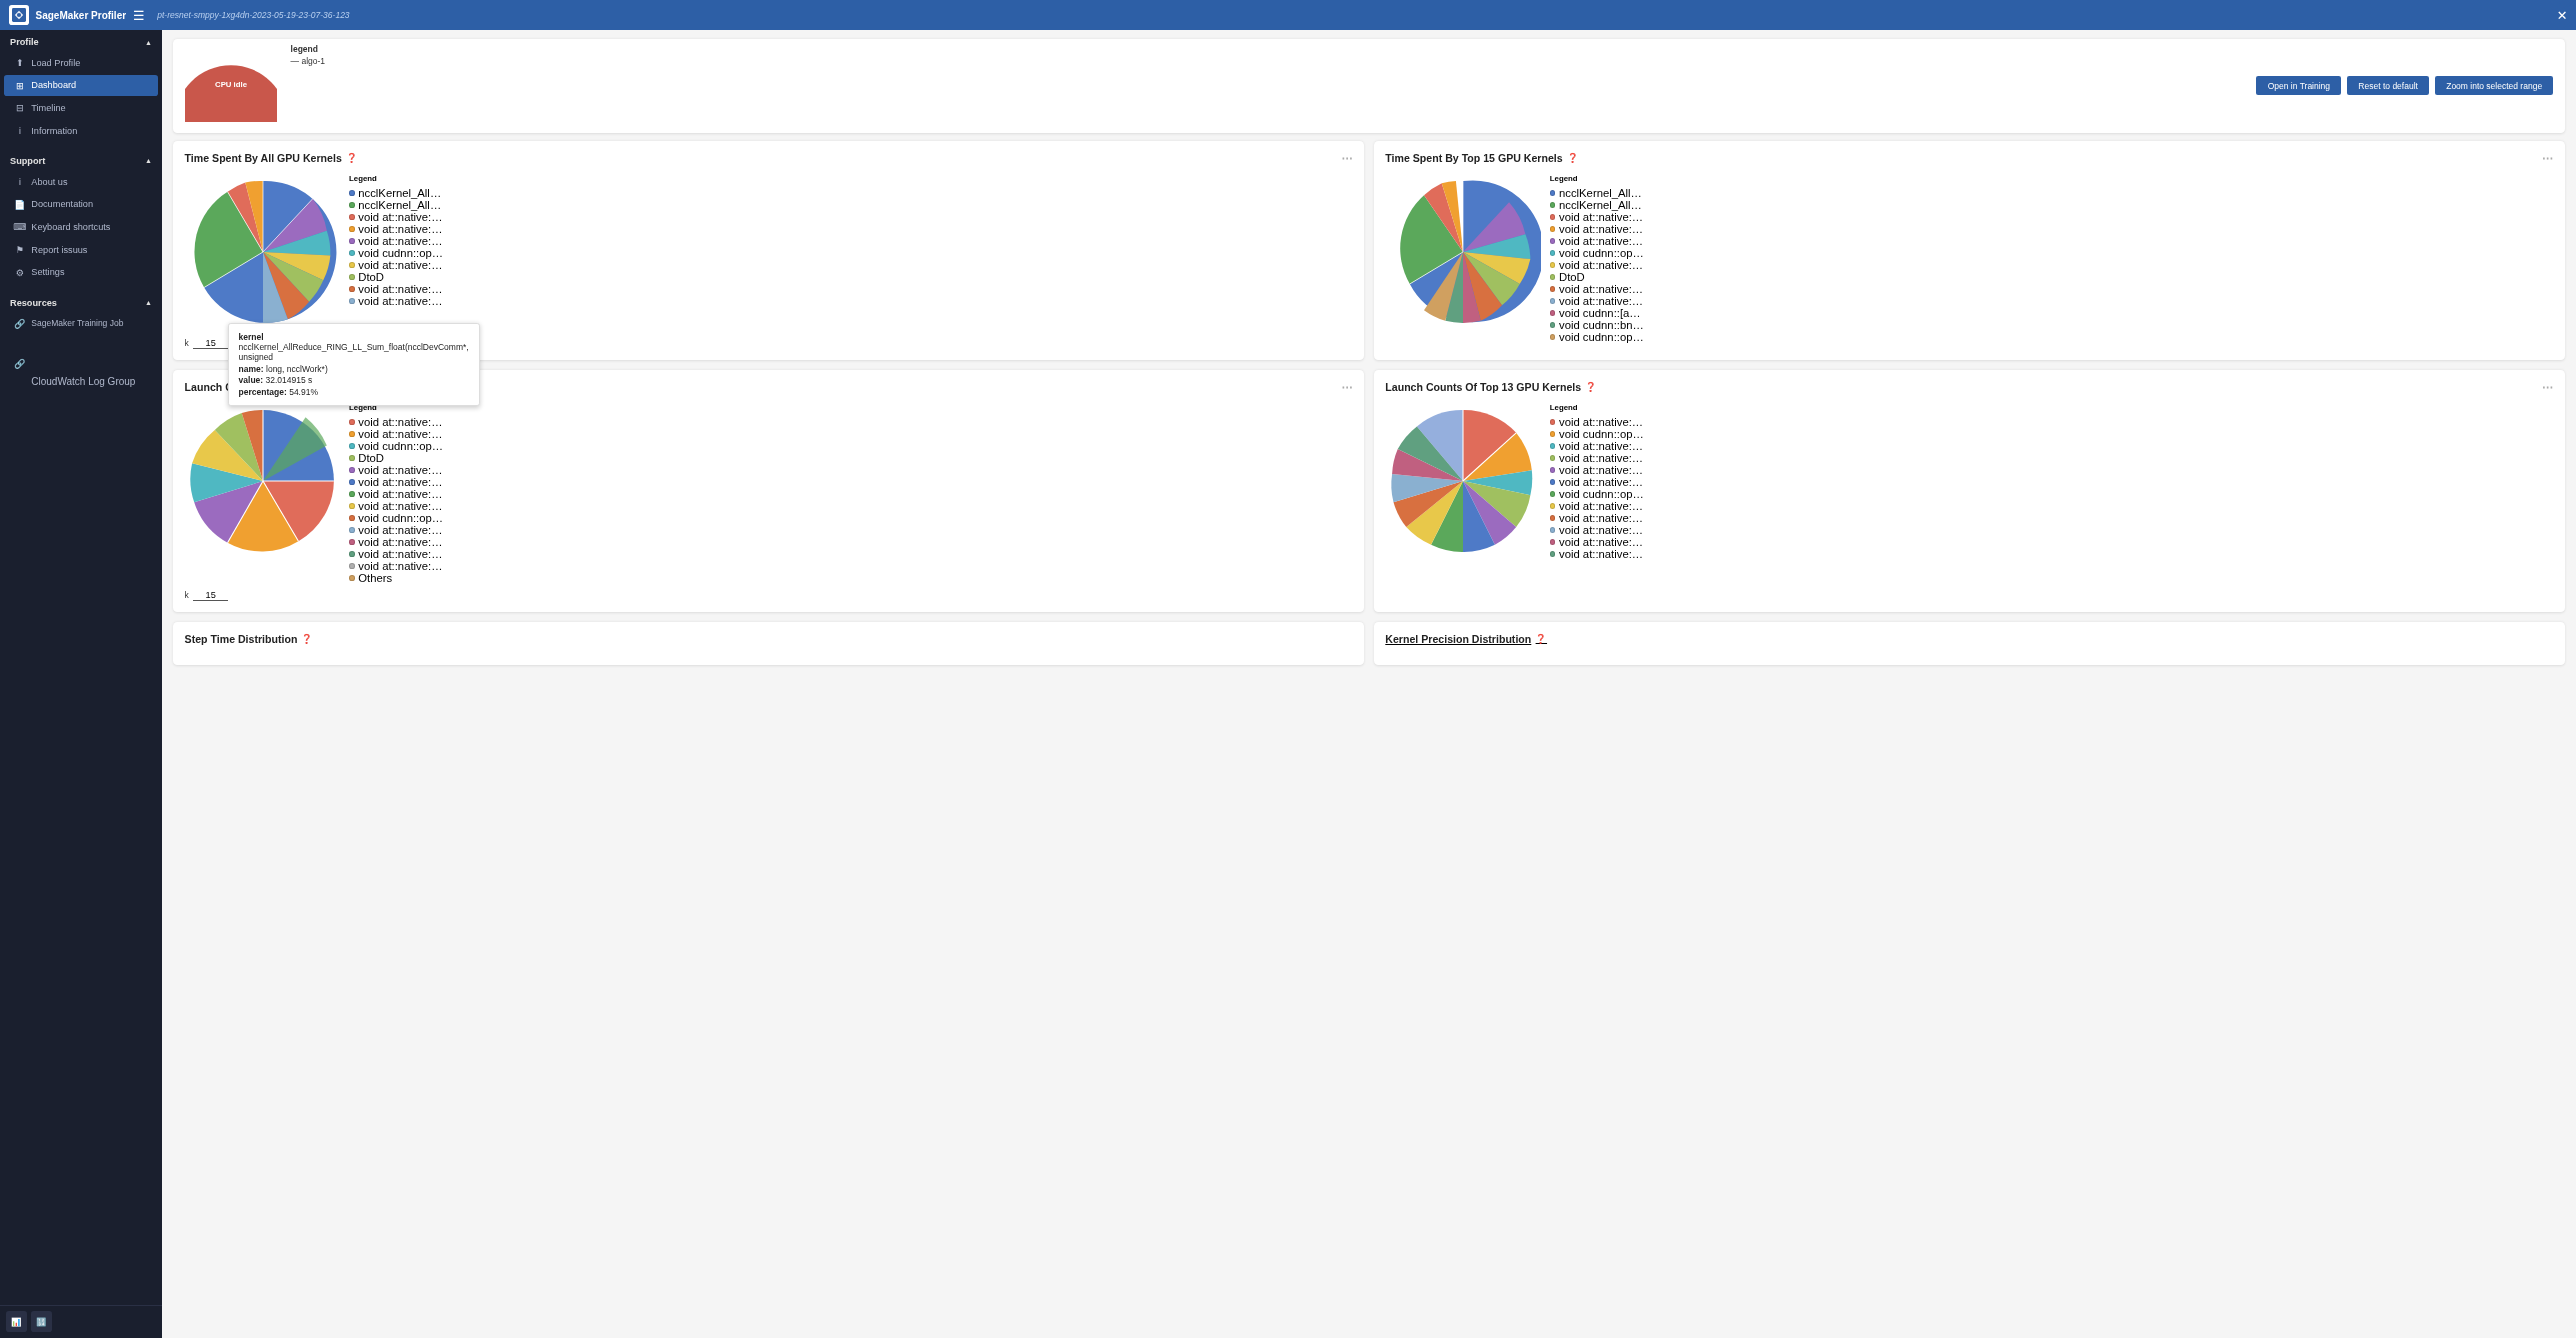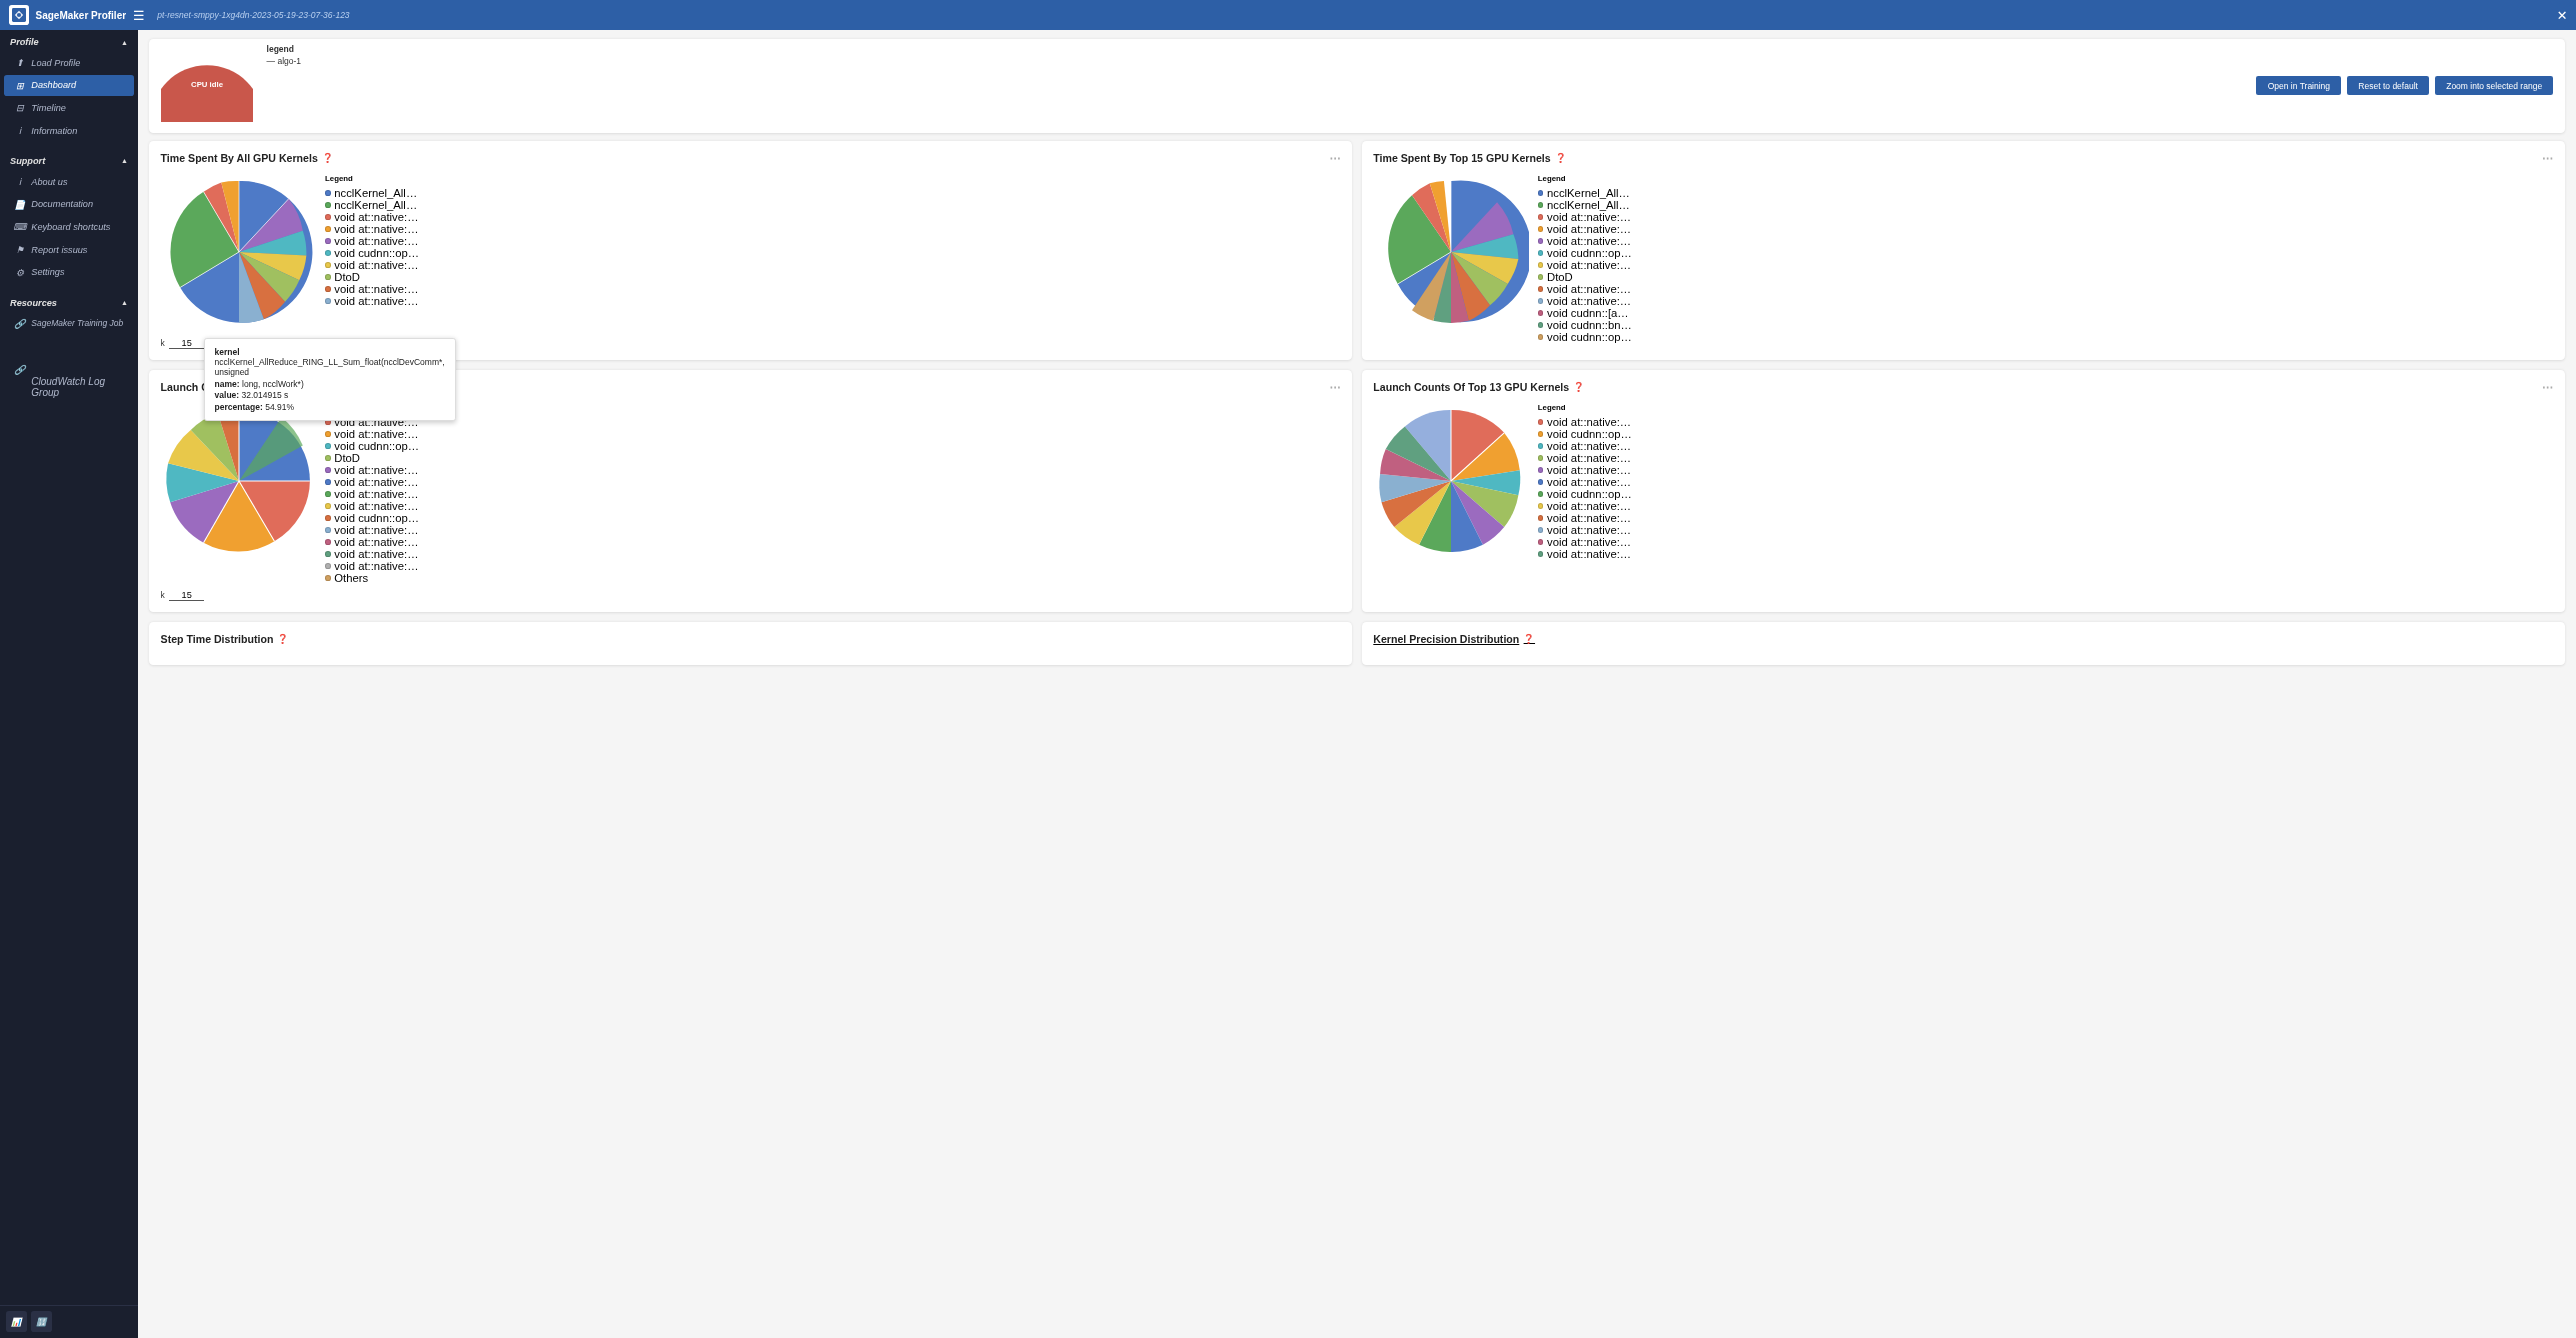--- a/index.html
+++ b/index.html
@@ -18,28 +18,27 @@
     }
     .topbar-left { display: flex; align-items: center; gap: 7px; }
     .topbar-logo { width: 20px; height: 20px; background: white; border-radius: 2.8px; display: flex; align-items: center; justify-content: center; }
     .topbar-logo svg { width: 14px; height: 14px; }
 
     
     .app-body { display: flex; flex: 1; overflow: hidden; }
 
     
     .sidebar {
-      width: 138px;
+      width: 162px;
       background: #1a1f2e;
       color: #ccc;
       display: flex;
       flex-direction: column;
       overflow-y: auto;
       flex-shrink: 0;
-      font-style: italic;
     }
     .sidebar-section-header {
       display: flex;
       align-items: center;
       justify-content: space-between;
       padding: 7px 10px 4.3px 10px;
       font-size: 9.2px;
       font-weight: 600;
       color: #e0e0e0;
     }
@@ -296,21 +295,21 @@
                 <path d="M110,110 L195,150 A100,100 0 0,1 175,180 Z" fill="#a0c060"></path>
                 <path d="M110,110 L175,180 A100,100 0 0,1 145,205 Z" fill="#d87040"></path>
                 <path d="M110,110 L145,205 A100,100 0 0,1 110,210 Z" fill="#8ab0d0"></path>
 
                 <line x1="110" y1="110" x2="110" y2="10" stroke="white" stroke-width="1"></line>
                 <line x1="110" y1="110" x2="27" y2="160" stroke="white" stroke-width="1"></line>
                 <line x1="110" y1="110" x2="60" y2="25" stroke="white" stroke-width="1"></line>
                 <line x1="110" y1="110" x2="180" y2="35" stroke="white" stroke-width="1"></line>
               </svg>
               
-              <div class="tooltip-overlay" style="left:43px;top:149px;margin-top:15px;">
+              <div class="tooltip-overlay" style="left:43px;top:149px;">
                 <p><span class="tooltip-bold">kernel</span> <span>ncclKernel_AllReduce_RING_LL_Sum_float(ncclDevComm*, unsigned</span></p>
                 <p><span class="tooltip-bold">name:</span> <span>long, ncclWork*)</span></p>
                 <p><span class="tooltip-bold">value:</span> <span>32.014915 s</span></p>
                 <p><span class="tooltip-bold">percentage:</span> <span>54.91%</span></p>
               </div>
             </div>
 
             <div style="display:flex;flex-direction:column;gap:1.4px;">
               <span class="legend-title">Legend</span>
               <div id="chart1-legend-items">

